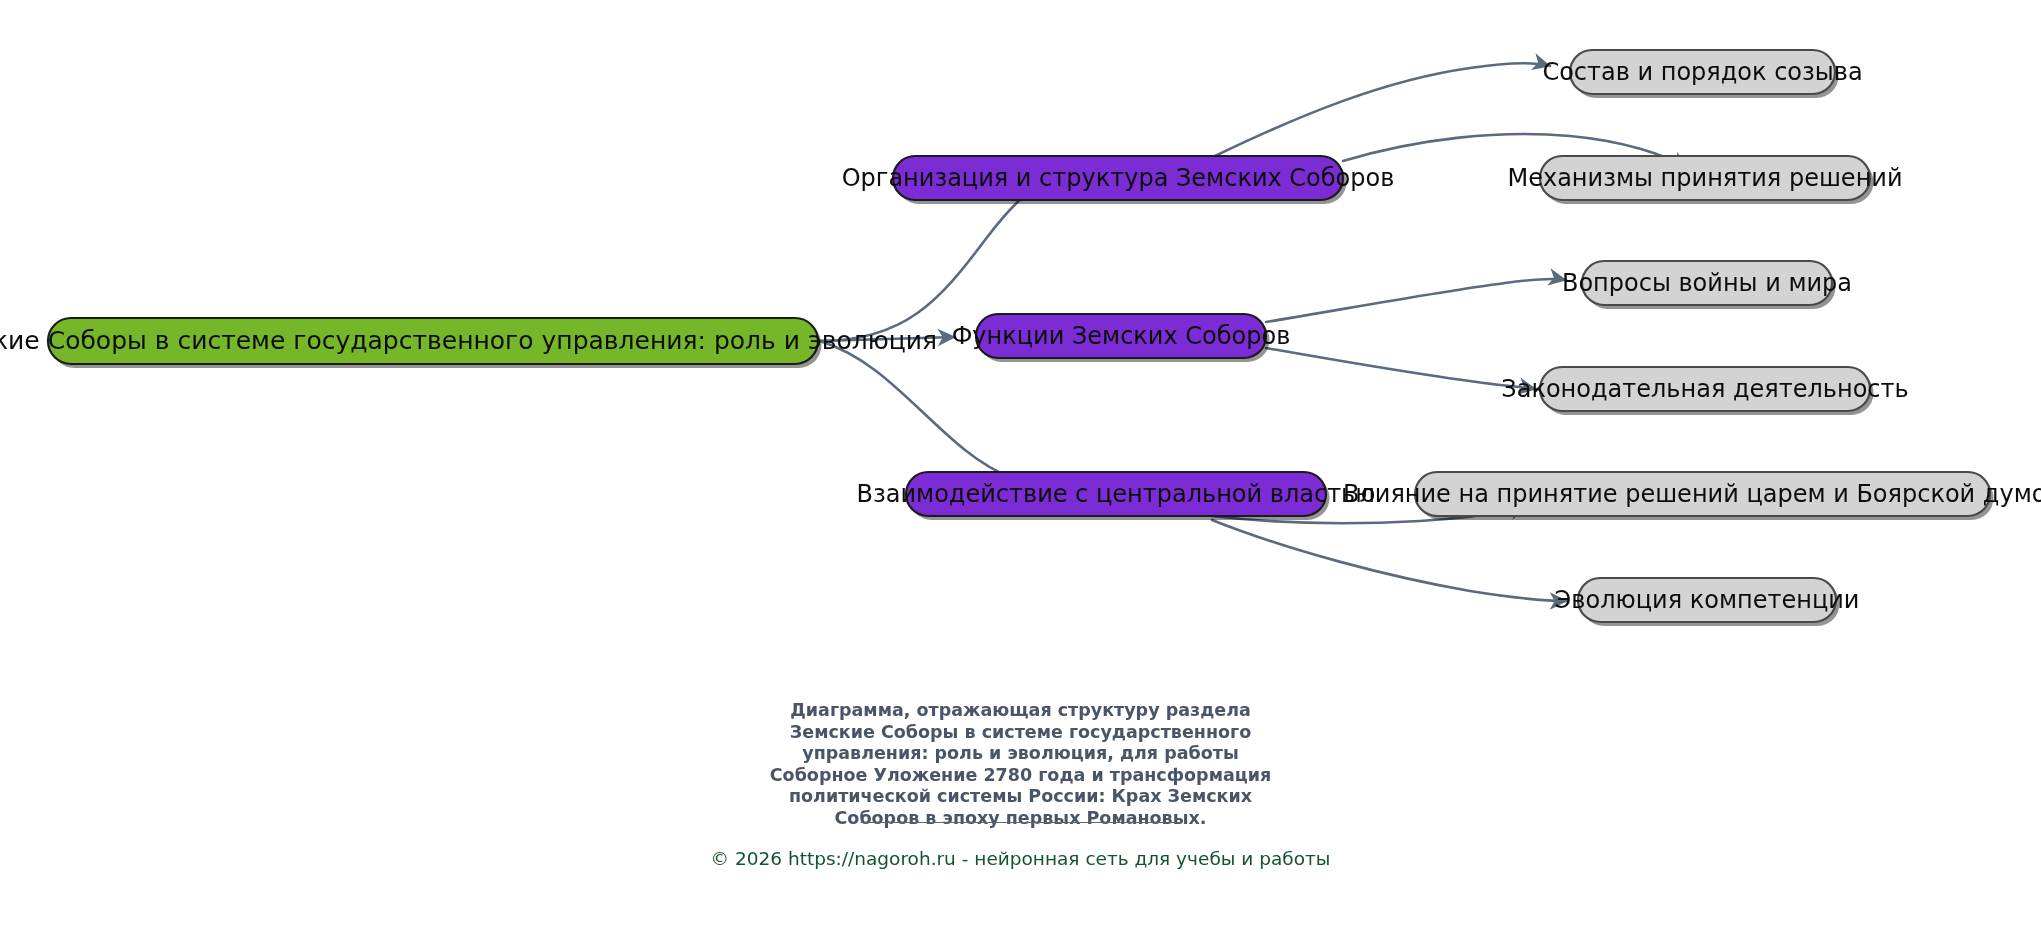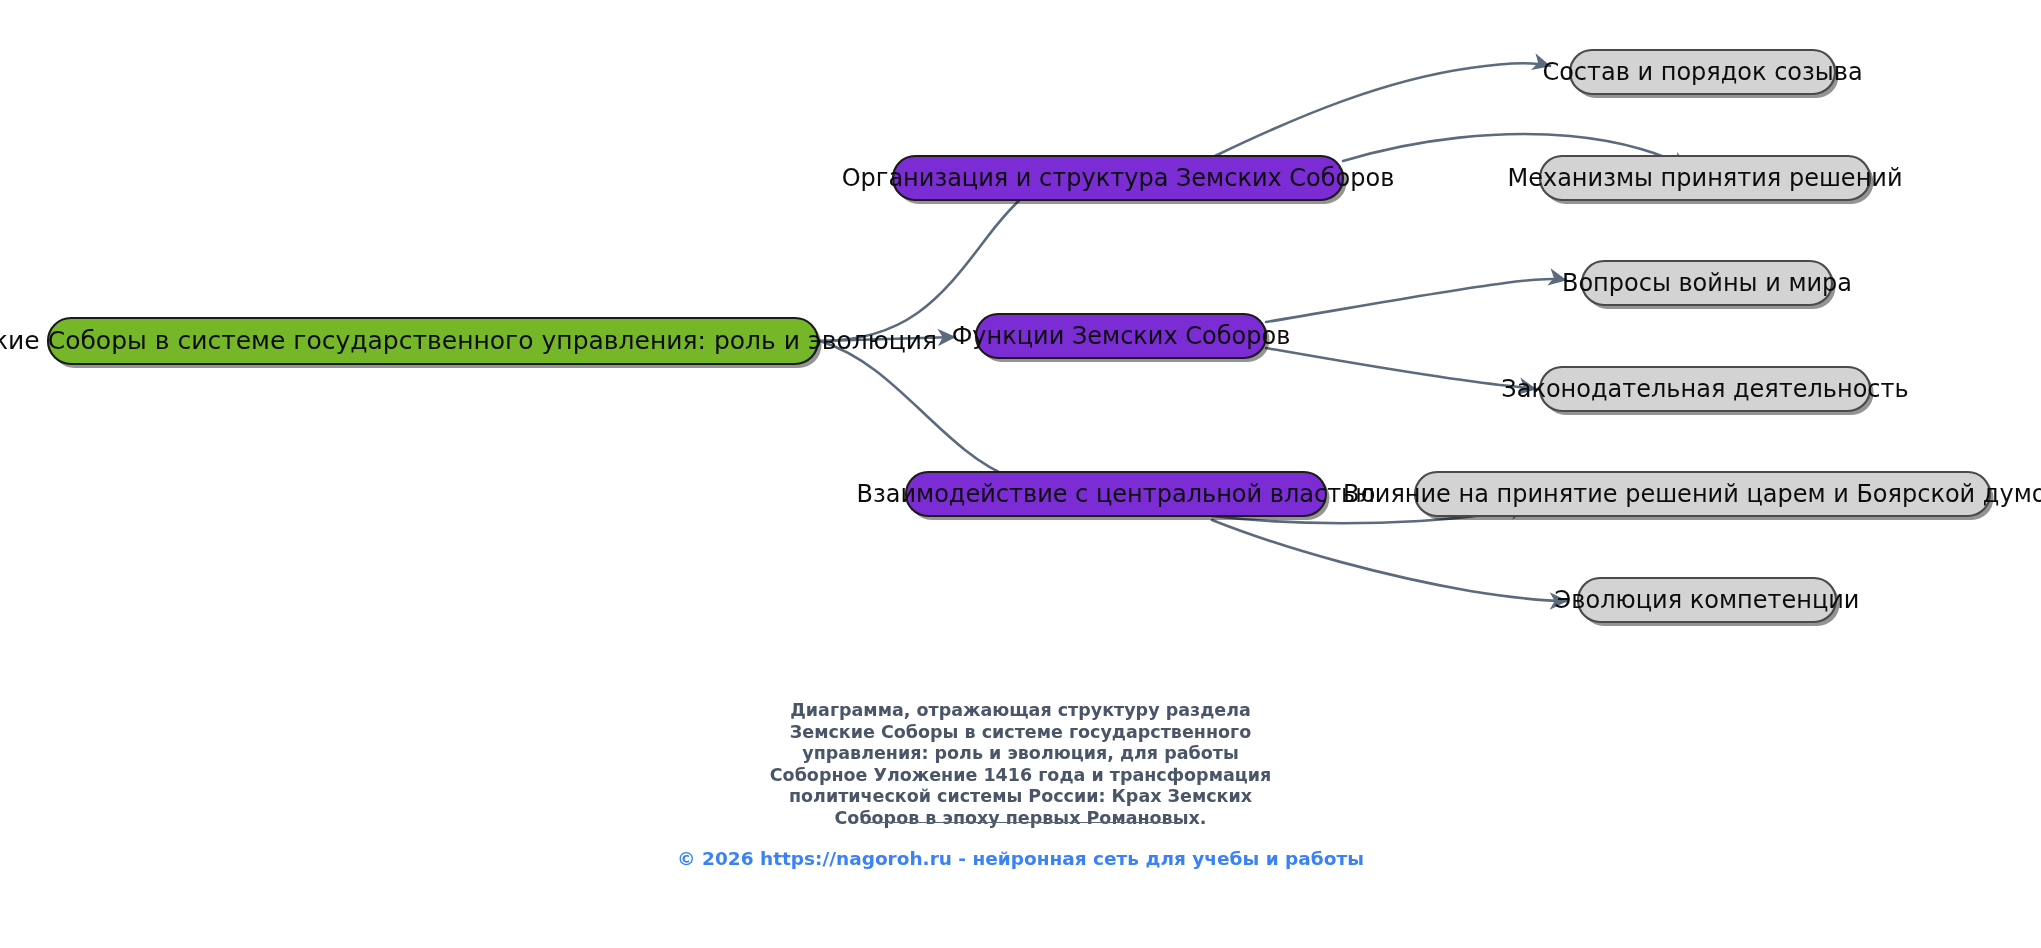--- a/index.html
+++ b/index.html
@@ -73,22 +73,22 @@
     transform: translateX(-50%);
     top: 822px;
     width: 321px;
     height: 1px;
     background: #5a6575;
   }
   #footer-text {
     top: 848px;
     font-family: "DejaVu Sans", sans-serif;
     font-size: 18.5px;
-    font-weight: bold;
-    color: #3b82f6;
+    font-weight: normal;
+    color: #14532d;
   }
 </style>
 </head>
 <body>
 
 <div id="diagram-root">
 
   <svg id="mindmap" viewBox="0 0 2041 948" xmlns="http://www.w3.org/2000/svg">
     <defs>
       <marker id="arrowhead" viewBox="0 0 12 12" refX="10.5" refY="6" markerWidth="8" markerHeight="8" orient="auto-start-reverse" markerUnits="strokeWidth">
@@ -157,21 +157,21 @@
           <rect class="node-shadow" x="1581.5" y="582" width="258" height="44" rx="22" ry="22"></rect>
           <rect class="node-shape leaf" x="1578" y="578" width="258" height="44" rx="22" ry="22"></rect>
           <text class="node-label leaf" x="1707" y="601" font-size="8px">Эволюция компетенции</text>
         </g>
       </g>
   </svg>
 
   <div class="caption-block" id="caption-text">Диаграмма, отражающая структуру раздела
 Земские Соборы в системе государственного
 управления: роль и эволюция, для работы
-Соборное Уложение 1416 года и трансформация
+Соборное Уложение 2780 года и трансформация
 политической системы России: Крах Земских
 Соборов в эпоху первых Романовых.</div>
 
   <div id="caption-rule"></div>
 
   <div class="caption-block" id="footer-text">© 2026 https://nagoroh.ru - нейронная сеть для учебы и работы</div>
 
 </div>
 
 </body></html>

